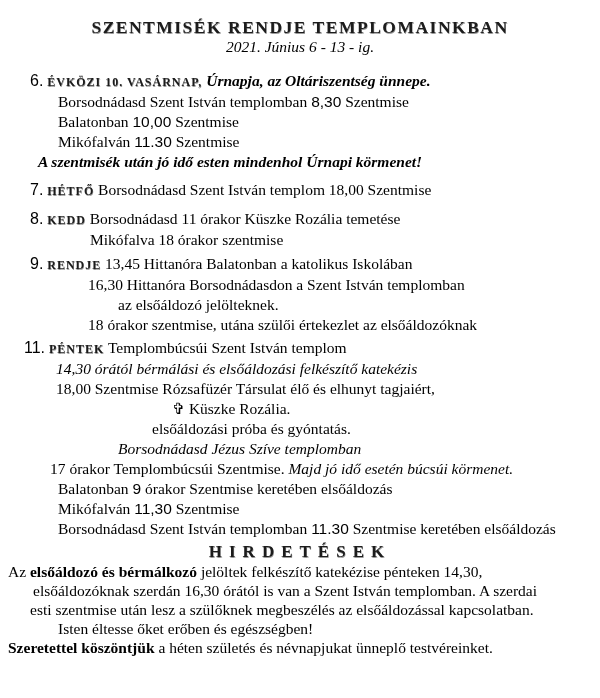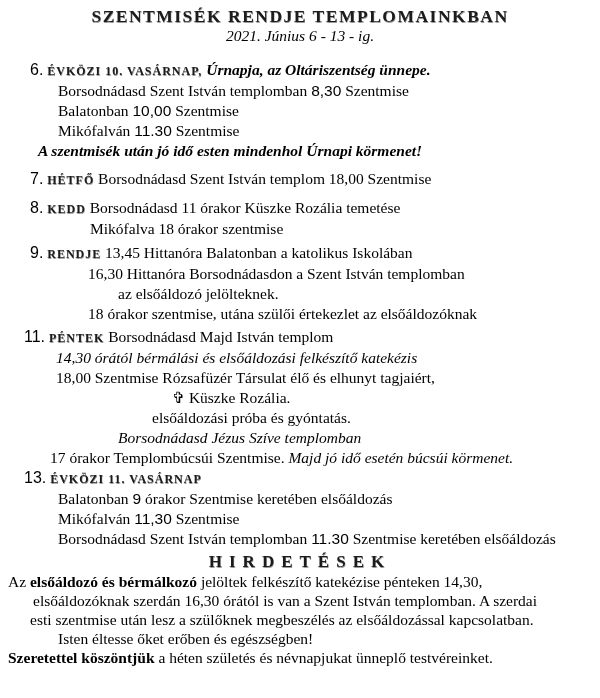--- a/index.html
+++ b/index.html
@@ -2,21 +2,21 @@
 <html><head>
 <meta charset="utf-8">
 <style>
   html,body{margin:0;padding:0}
   body{
     width:600px;height:698px;overflow:hidden;
     background:#ffffff;color:#000;
     font-family:"Liberation Serif",serif;
     font-size:15.5px;line-height:20px;
   }
-  .page{padding-top:6px}
+  .page{padding-top:17px}
   .line{white-space:nowrap}
   .center{text-align:center}
   .it{font-style:italic}
   .b{font-weight:700}
   .bit{font-weight:700;font-style:italic}
   .sans{font-family:"Liberation Sans",sans-serif}
   .num{font-family:"Liberation Sans",sans-serif;font-size:16px}
   .fancy{
     font-family:"Liberation Serif",serif;font-weight:700;
     font-size:12px;letter-spacing:1px;color:#1c1c1c;
@@ -63,34 +63,30 @@
     <span class="fancy">RENDJE</span>
     <span>13,45 Hittanóra Balatonban a katolikus Iskolában</span>
   </div>
   <div class="line" style="margin-left:88px">16,30 Hittanóra Borsodnádasdon a Szent István templomban</div>
   <div class="line" style="margin-left:118px">az elsőáldozó jelölteknek.</div>
   <div class="line" style="margin-left:88px">18 órakor szentmise, utána szülői értekezlet az elsőáldozóknak</div>
 
   <div class="line" style="margin:3px 0 0 24px">
     <span class="num">11.</span>
     <span class="fancy">PÉNTEK</span>
-    <span>Borsodnádasd Majd István templom</span>
+    <span>Templombúcsúi Szent István templom</span>
   </div>
   <div class="line it" style="margin-left:56px">14,30 órától bérmálási és elsőáldozási felkészítő katekézis</div>
   <div class="line" style="margin-left:56px">18,00 Szentmise Rózsafüzér Társulat élő és elhunyt tagjaiért,</div>
   <div class="line" style="margin-left:172px"><span>✞</span><span> Küszke Rozália.</span></div>
 
   <div class="line" style="margin-left:152px">elsőáldozási próba és gyóntatás.</div>
   <div class="line it" style="margin-left:118px">Borsodnádasd Jézus Szíve templomban</div>
   <div class="line" style="margin-left:50px"><span>17 órakor Templombúcsúi Szentmise. </span><span class="it">Majd jó idő esetén búcsúi körmenet.</span></div>
 
-  <div class="line" style="margin-left:24px">
-    <span class="num">13.</span>
-    <span class="fancy">ÉVKÖZI 11. VASÁRNAP</span>
-  </div>
   <div class="line" style="margin-left:58px"><span>Balatonban </span><span class="sans">9</span><span> órakor Szentmise keretében elsőáldozás</span></div>
   <div class="line" style="margin-left:58px"><span>Mikófalván </span><span class="sans">11,30</span><span> Szentmise</span></div>
   <div class="line" style="margin-left:58px"><span>Borsodnádasd Szent István templomban </span><span class="sans">11.30</span><span> Szentmise keretében elsőáldozás</span></div>
 
   <div class="line center hird fancy" style="margin-top:3px">HIRDETÉSEK</div>
   <div class="line ann" style="margin-left:8px"><span>Az </span><span class="b">elsőáldozó és bérmálkozó</span><span> jelöltek felkészítő katekézise pénteken 14,30,</span></div>
   <div class="line ann" style="margin-left:33px">elsőáldozóknak szerdán 16,30 órától is van a Szent István templomban. A szerdai</div>
   <div class="line ann" style="margin-left:30px">esti szentmise után lesz a szülőknek megbeszélés az elsőáldozással kapcsolatban.</div>
   <div class="line ann" style="margin-left:58px">Isten éltesse őket erőben és egészségben!</div>
   <div class="line ann" style="margin-left:8px"><span class="b">Szeretettel köszöntjük</span><span> a héten születés és névnapjukat ünneplő testvéreinket.</span></div>

